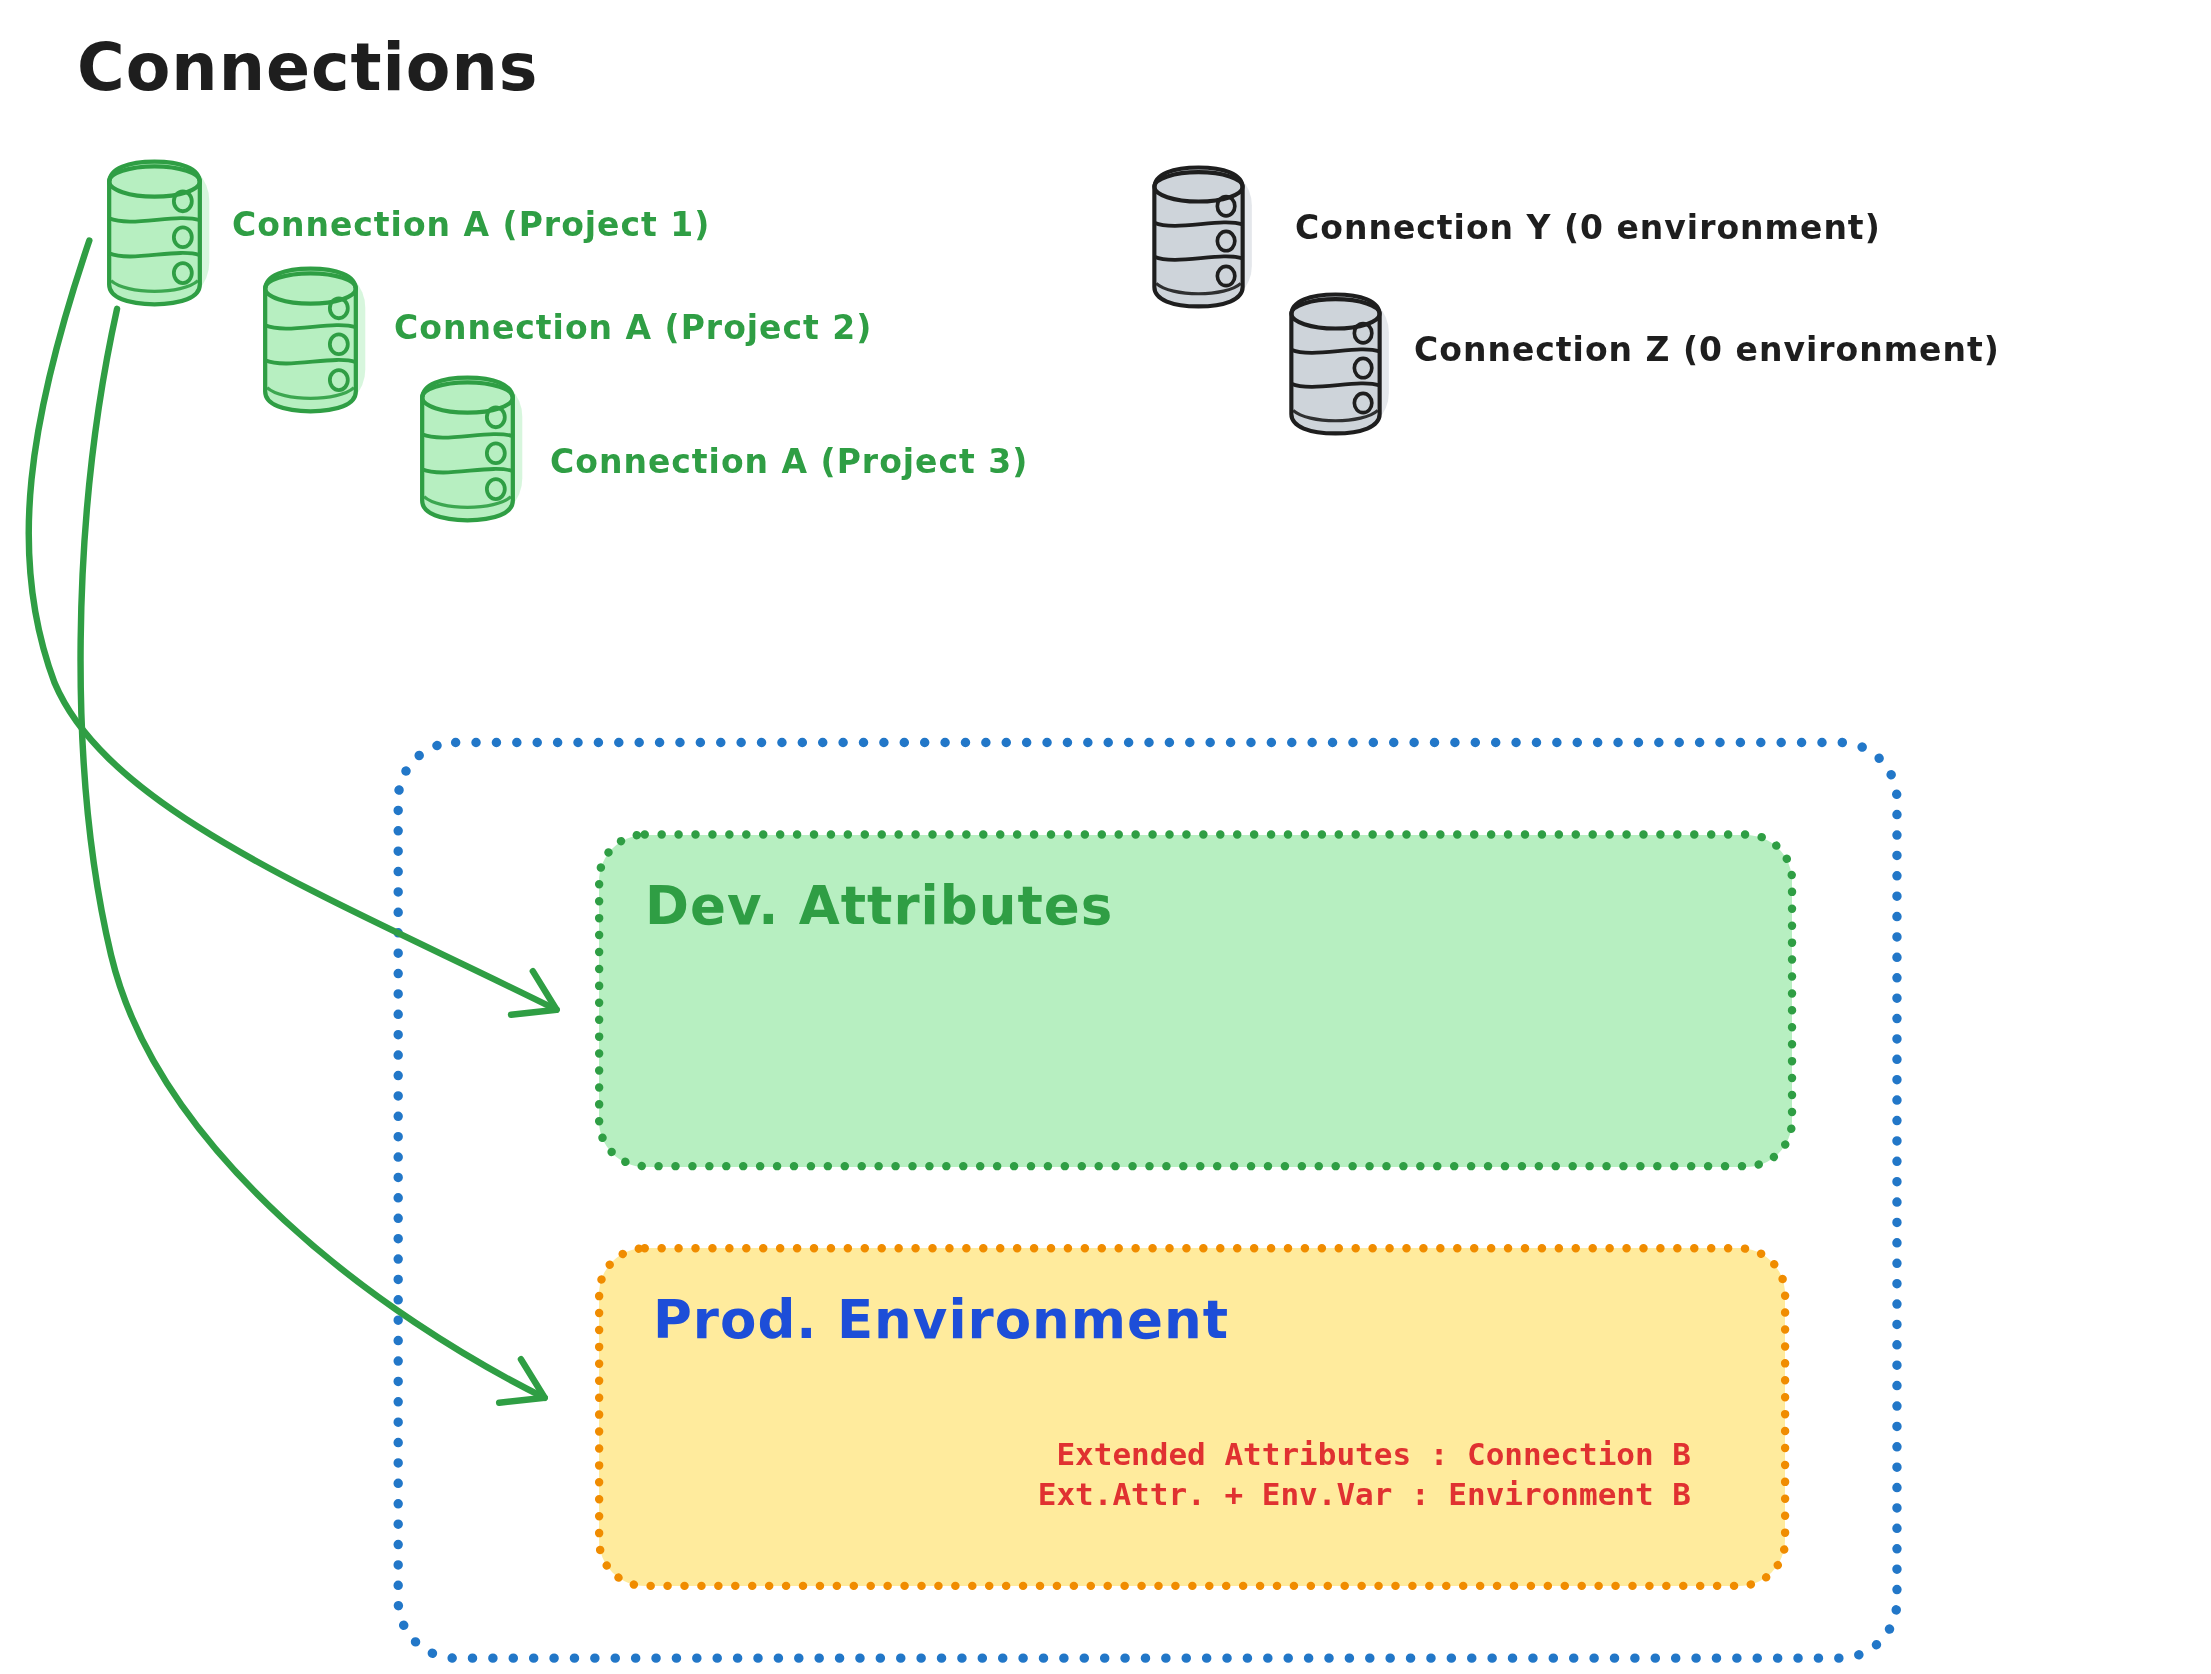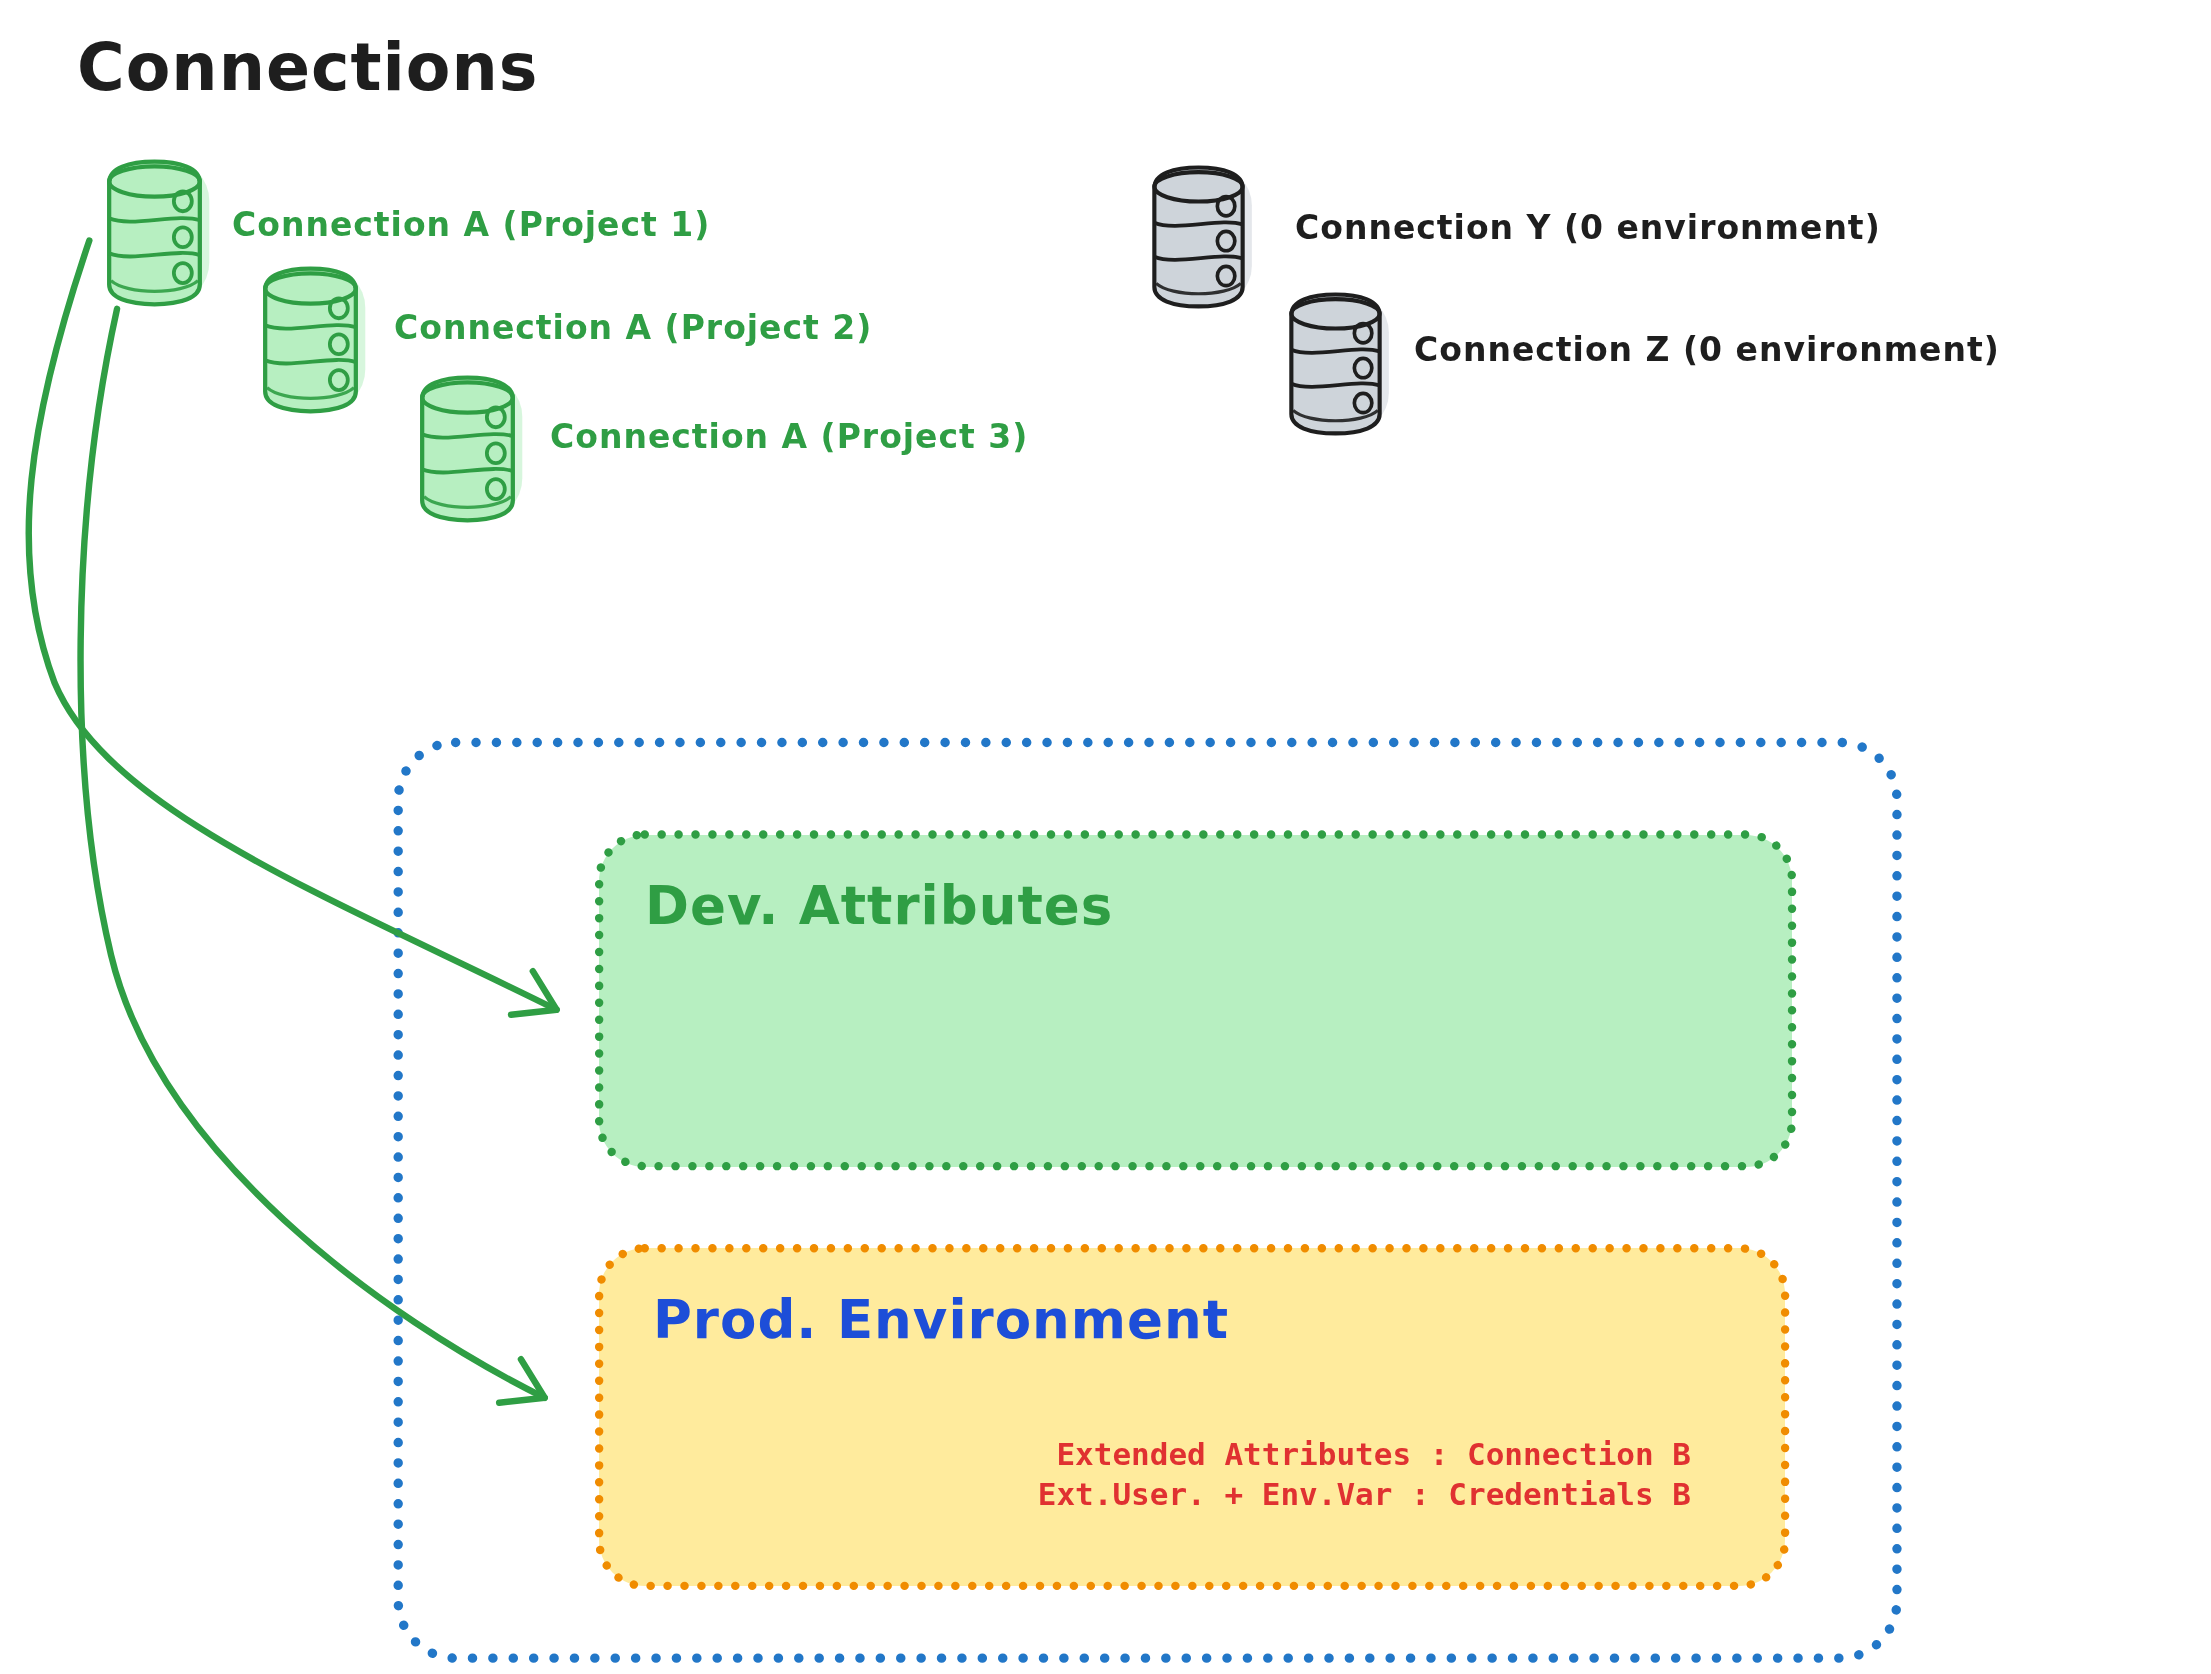--- a/index.html
+++ b/index.html
@@ -103,21 +103,21 @@
   <path d="M12 28 C12 13 33 6 60 6 C87 6 108 13 108 28 L108 136 C108 150 88 157 60 157 C32 157 12 150 12 136 Z" fill="var(--f)" stroke="var(--s)" stroke-width="4.5" stroke-linejoin="round"></path>
   <ellipse cx="60" cy="27" rx="48" ry="16" fill="none" stroke="var(--s)" stroke-width="4.5"></ellipse>
   <path d="M12 66 C35 76 85 60 108 68" fill="none" stroke="var(--s)" stroke-width="4"></path>
   <path d="M12 103 C35 113 85 97 108 105" fill="none" stroke="var(--s)" stroke-width="4"></path>
   <path d="M14 132 C30 147 90 147 106 132" fill="none" stroke="var(--s)" stroke-width="3.5" opacity="0.9"></path>
   <ellipse cx="90" cy="48" rx="9.5" ry="10.5" fill="none" stroke="var(--s)" stroke-width="4"></ellipse>
   <ellipse cx="90" cy="86" rx="9.5" ry="10.5" fill="none" stroke="var(--s)" stroke-width="4"></ellipse>
   <ellipse cx="90" cy="124" rx="9.5" ry="10.5" fill="none" stroke="var(--s)" stroke-width="4"></ellipse>
 </svg>
       </span>
-    <span class="abs hand conn-label" style="left:550px;top:417px;">Connection A (Project 3)</span>
+    <span class="abs hand conn-label" style="left:550px;top:442px;">Connection A (Project 3)</span>
   </div>
 
   <div>
     <span class="abs db-icon gray" style="left:1141px;top:162px;width:115px;height:149px;">
 <svg viewBox="0 0 120 162">
   <rect x="18" y="5" width="100" height="150" rx="42" fill="var(--f)" opacity="0.55"></rect>
   <path d="M12 28 C12 13 33 6 60 6 C87 6 108 13 108 28 L108 136 C108 150 88 157 60 157 C32 157 12 150 12 136 Z" fill="var(--f)" stroke="var(--s)" stroke-width="4.5" stroke-linejoin="round"></path>
   <ellipse cx="60" cy="27" rx="48" ry="16" fill="none" stroke="var(--s)" stroke-width="4.5"></ellipse>
   <path d="M12 66 C35 76 85 60 108 68" fill="none" stroke="var(--s)" stroke-width="4"></path>
   <path d="M12 103 C35 113 85 97 108 105" fill="none" stroke="var(--s)" stroke-width="4"></path>
@@ -145,17 +145,17 @@
       </span>
     <span class="abs hand conn-label dark" style="left:1414px;top:330px;">Connection Z (0 environment)</span>
   </div>
 
 
   <div class="abs hand env-name dev-name">Dev. Attributes</div>
 
   <div class="abs hand env-name prod-name">Prod. Environment</div>
   <div class="abs mono prod-mappings">
     <div>Extended Attributes : Connection B</div>
-    <div>Ext.User. + Env.Var : Credentials B</div>
+    <div>Ext.Attr. + Env.Var : Environment B</div>
   </div>
 
 </div>
 
 
 </body></html>

